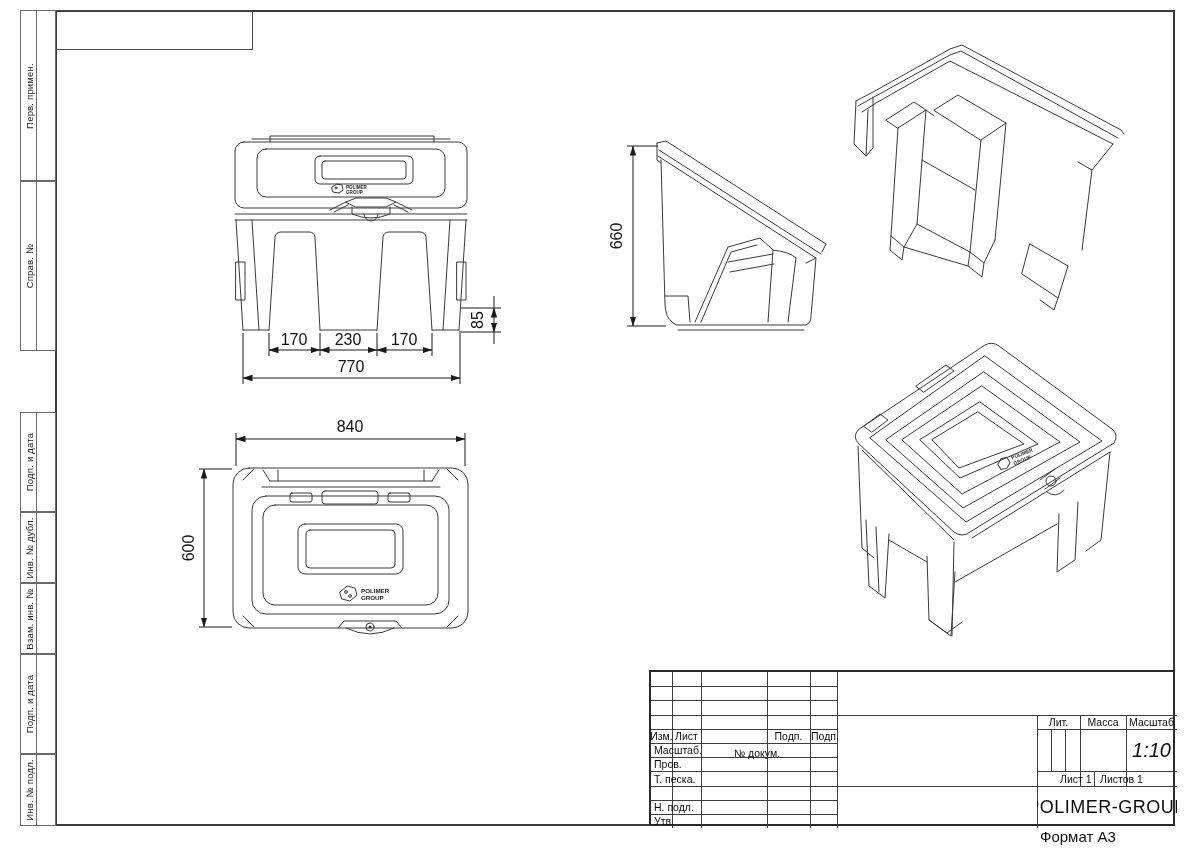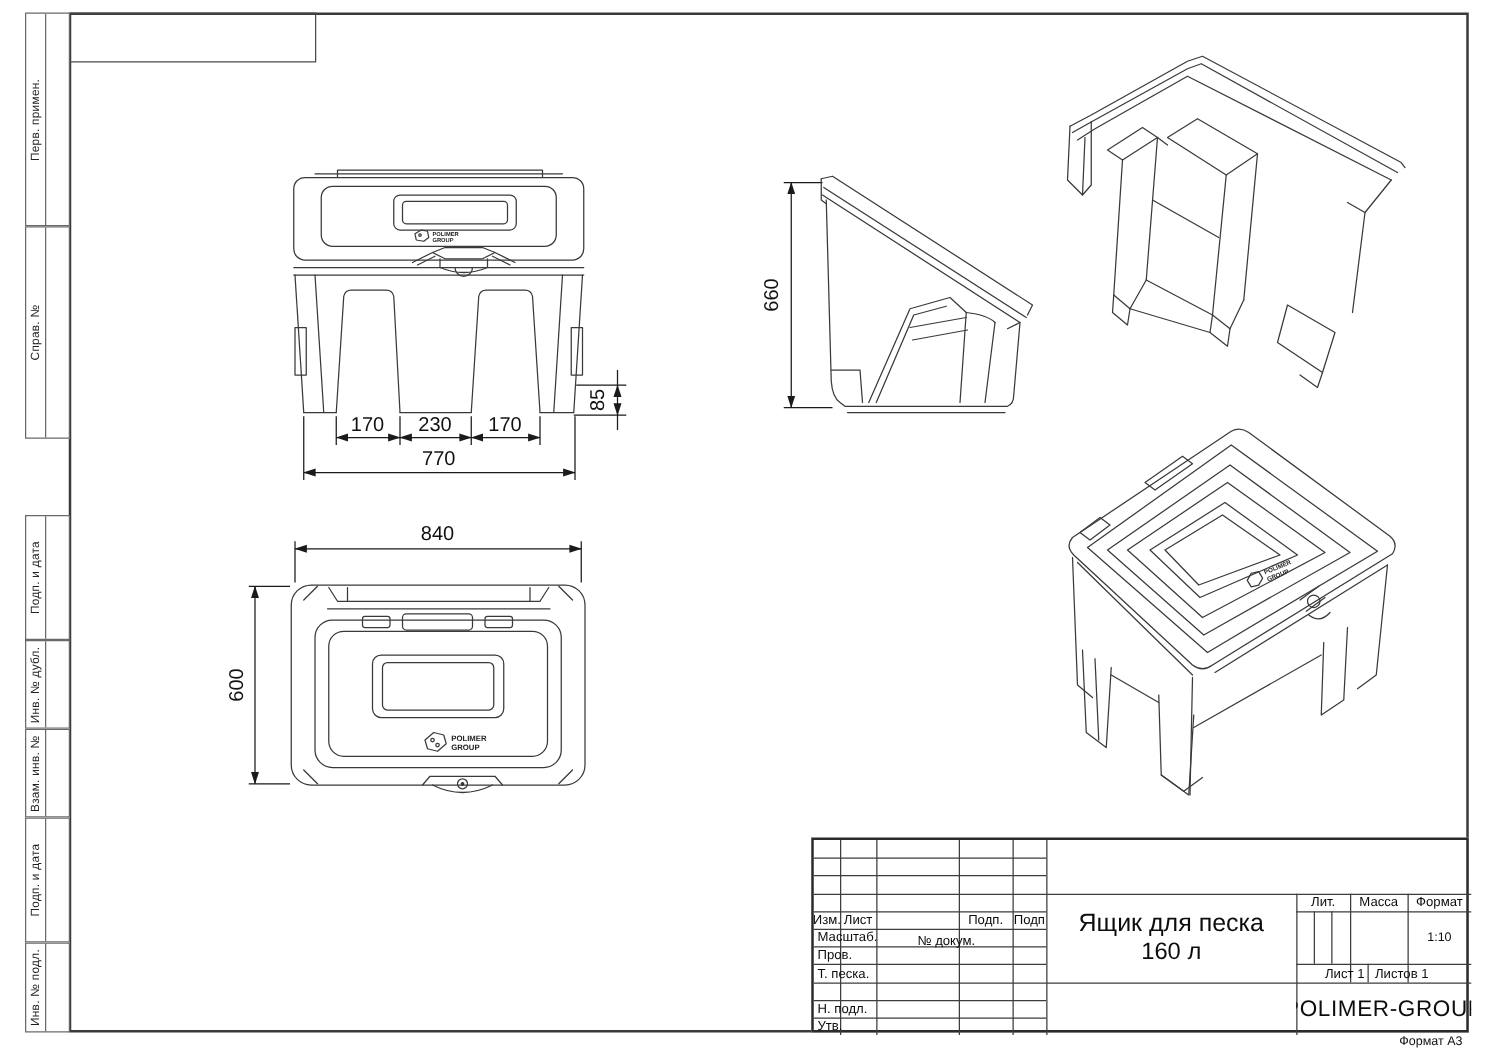--- a/index.html
+++ b/index.html
@@ -17,23 +17,23 @@
   
   #title-block{left:649px;top:670px;width:526px;height:156px;border:2px solid #2b2b2b;box-sizing:border-box;background:#fff;}
   .vl{position:absolute;width:1px;background:#3d3d3d;}
   .hl{position:absolute;height:1px;background:#3d3d3d;}
   .tb-cell{position:absolute;display:flex;align-items:center;justify-content:center;
            font-size:10.5px;color:#0d0d0d;box-sizing:border-box;white-space:nowrap;overflow:hidden;}
   .tb-left{justify-content:flex-start;padding-left:3px;}
   #doc-title{flex-direction:column;line-height:1.15;}
   #doc-title .t1{font-size:20px;}
   #doc-title .t2{font-size:19px;}
-  #scale-value{font-size:10px;}
+  #scale-value{font-size:20px;font-style:italic;}
   #company{font-size:18px;letter-spacing:0.5px;}
-  #format-note{left:1040px;top:828px;width:130px;text-align:right;font-size:10px;color:#111;}
+  #format-note{left:1040px;top:828px;width:130px;text-align:left;font-size:15px;color:#111;}
   
   #art{left:0;top:0;width:1200px;height:849px;}
   .ln{stroke:#3a3a3a;stroke-width:1;fill:none;stroke-linecap:round;stroke-linejoin:round;}
   .dim{stroke:#1a1a1a;stroke-width:1;fill:none;}
   .dimtxt{font-family:"Liberation Sans",sans-serif;font-size:16px;fill:#111;}
   .logotxt{font-family:"Liberation Sans",sans-serif;font-weight:bold;fill:#222;}
 </style>
 </head>
 <body>
 
@@ -101,28 +101,24 @@
   <div class="tb-cell" style="left:50px;top:74px;width:66px;height:14px;margin-left:23px;">№ докум.</div>
   <div class="tb-cell" style="left:116px;top:57px;width:43px;height:14px;">Подп.</div>
   <div class="tb-cell" style="left:159px;top:57px;width:27px;height:14px;">Подп</div>
 
   <div class="tb-cell tb-left" style="left:0;top:71px;width:50px;height:14px;">Масштаб.</div>
   <div class="tb-cell tb-left" style="left:0;top:85px;width:50px;height:14px;">Пров.</div>
   <div class="tb-cell tb-left" style="left:0;top:99px;width:55px;height:15px;">Т. песка.</div>
   <div class="tb-cell tb-left" style="left:0;top:128px;width:55px;height:14px;">Н. подл.</div>
   <div class="tb-cell tb-left" style="left:0;top:142px;width:50px;height:14px;">Утв.</div>
 
-  <div class="tb-cell" id="doc-title" style="left:186px;top:43px;width:200px;height:71px;">
-    <span class="t1">Ящик для песка</span>
-    <span class="t2">160 л</span>
-  </div>
 
   <div class="tb-cell" style="left:386px;top:43px;width:43px;height:14px;">Лит.</div>
   <div class="tb-cell" style="left:429px;top:43px;width:46px;height:14px;">Масса</div>
-  <div class="tb-cell" style="left:475px;top:43px;width:51px;height:14px;">Формат</div>
+  <div class="tb-cell" style="left:475px;top:43px;width:51px;height:14px;">Масштаб</div>
   <div class="tb-cell" id="scale-value" style="left:475px;top:57px;width:51px;height:42px;">1:10</div>
   <div class="tb-cell tb-left" style="left:386px;top:99px;width:57px;height:15px;padding-left:5px;margin-left:18px;">Лист 1</div>
   <div class="tb-cell tb-left" style="left:443px;top:99px;width:83px;height:15px;padding-left:6px;">Листов 1</div>
   <div class="tb-cell" id="company" style="left:386px;top:114px;width:140px;height:42px;">POLIMER-GROUP</div>
 </div>
 
 <div class="abs" id="format-note">Формат А3</div>
 
 <svg class="abs" id="art" viewBox="0 0 1200 849">
   <defs>

